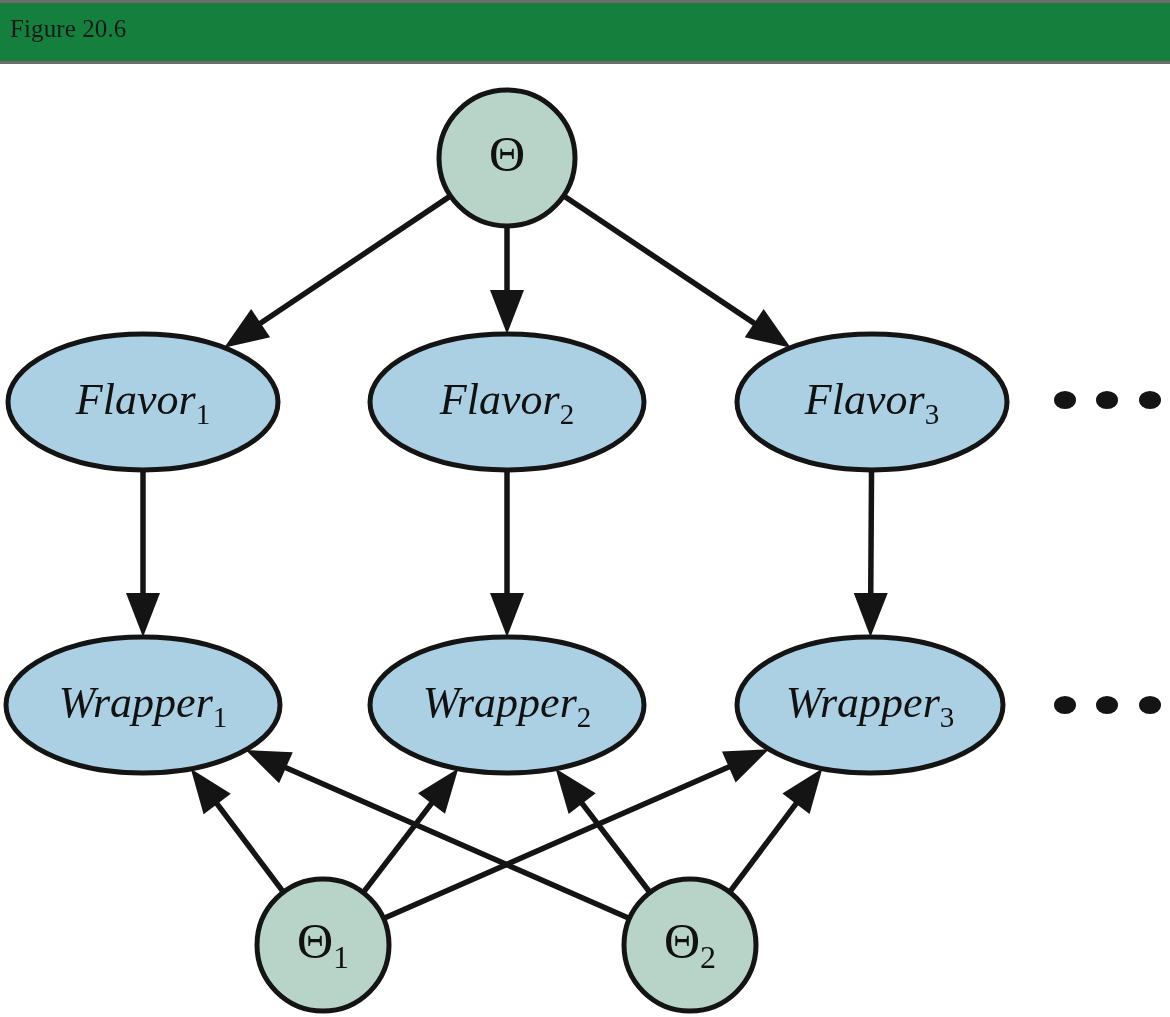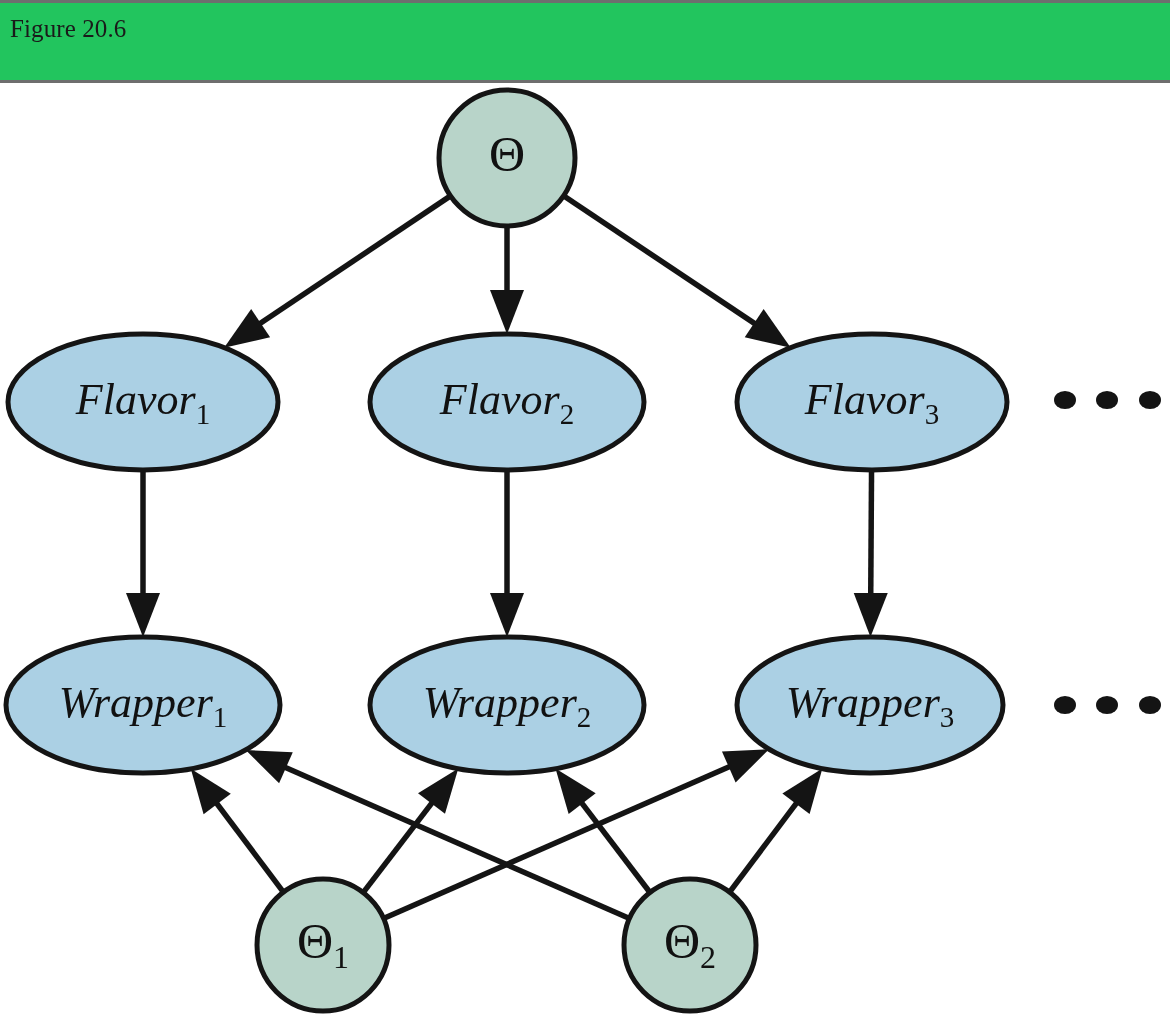--- a/index.html
+++ b/index.html
@@ -18,25 +18,25 @@
     position: relative;
     width: 1170px;
     height: 1017px;
     background: #ffffff;
   }
   .fig-header {
     position: absolute;
     top: 0;
     left: 0;
     width: 1170px;
-    height: 83px;
+    height: 64px;
     box-sizing: border-box;
     border-top: 3px solid #6e6e6e;
     border-bottom: 3px solid #6e6e6e;
-    background: #22c55e;
+    background: #15803d;
   }
   .fig-caption {
     position: absolute;
     left: 10px;
     top: 12px;
     font-family: "Liberation Serif", "DejaVu Serif", serif;
     font-size: 25px;
     color: #1a1a1a;
     letter-spacing: 0.1px;
     white-space: nowrap;

